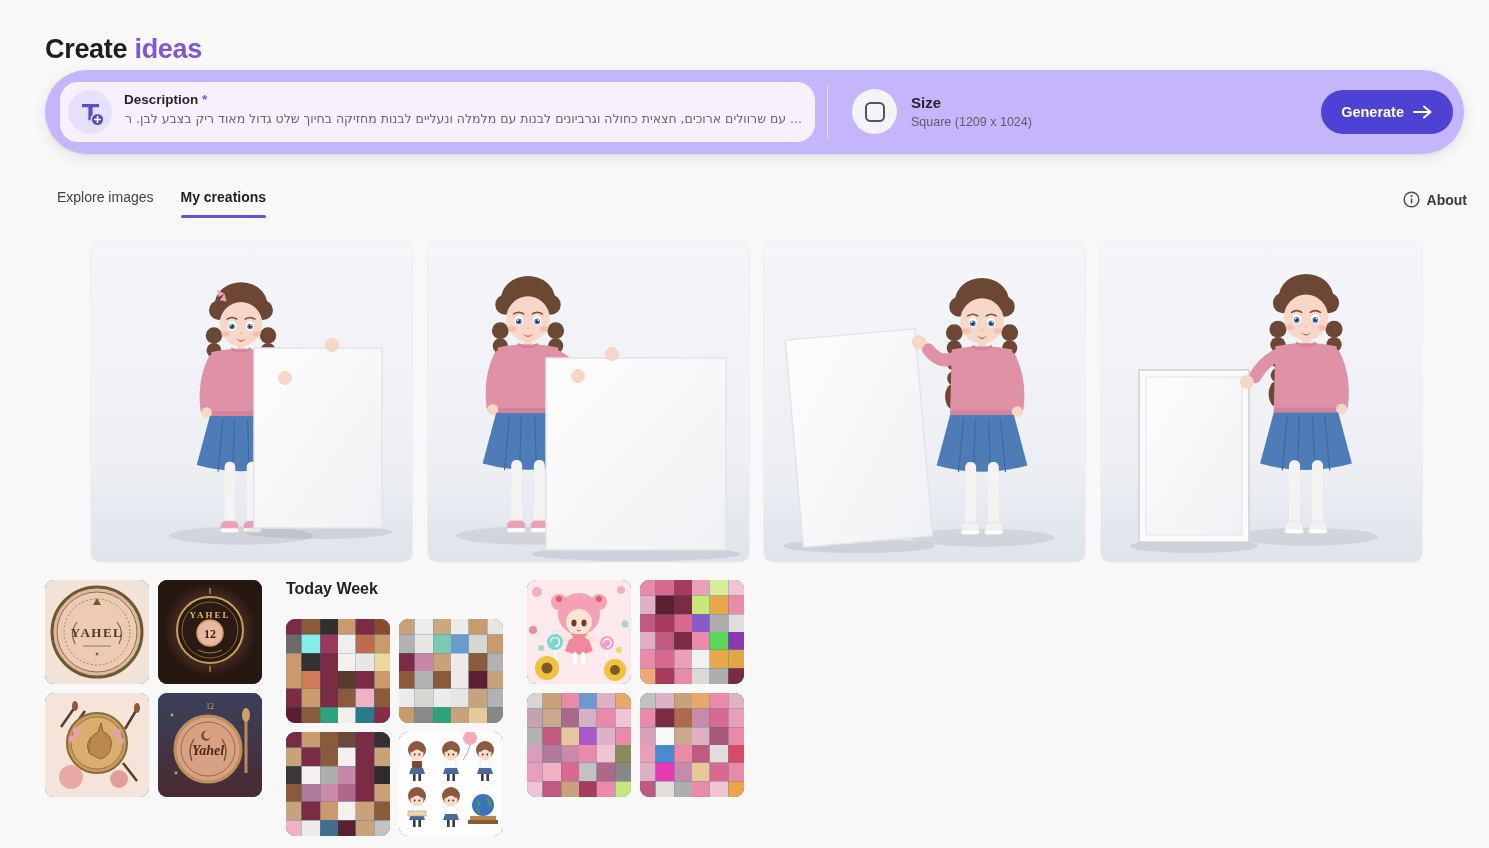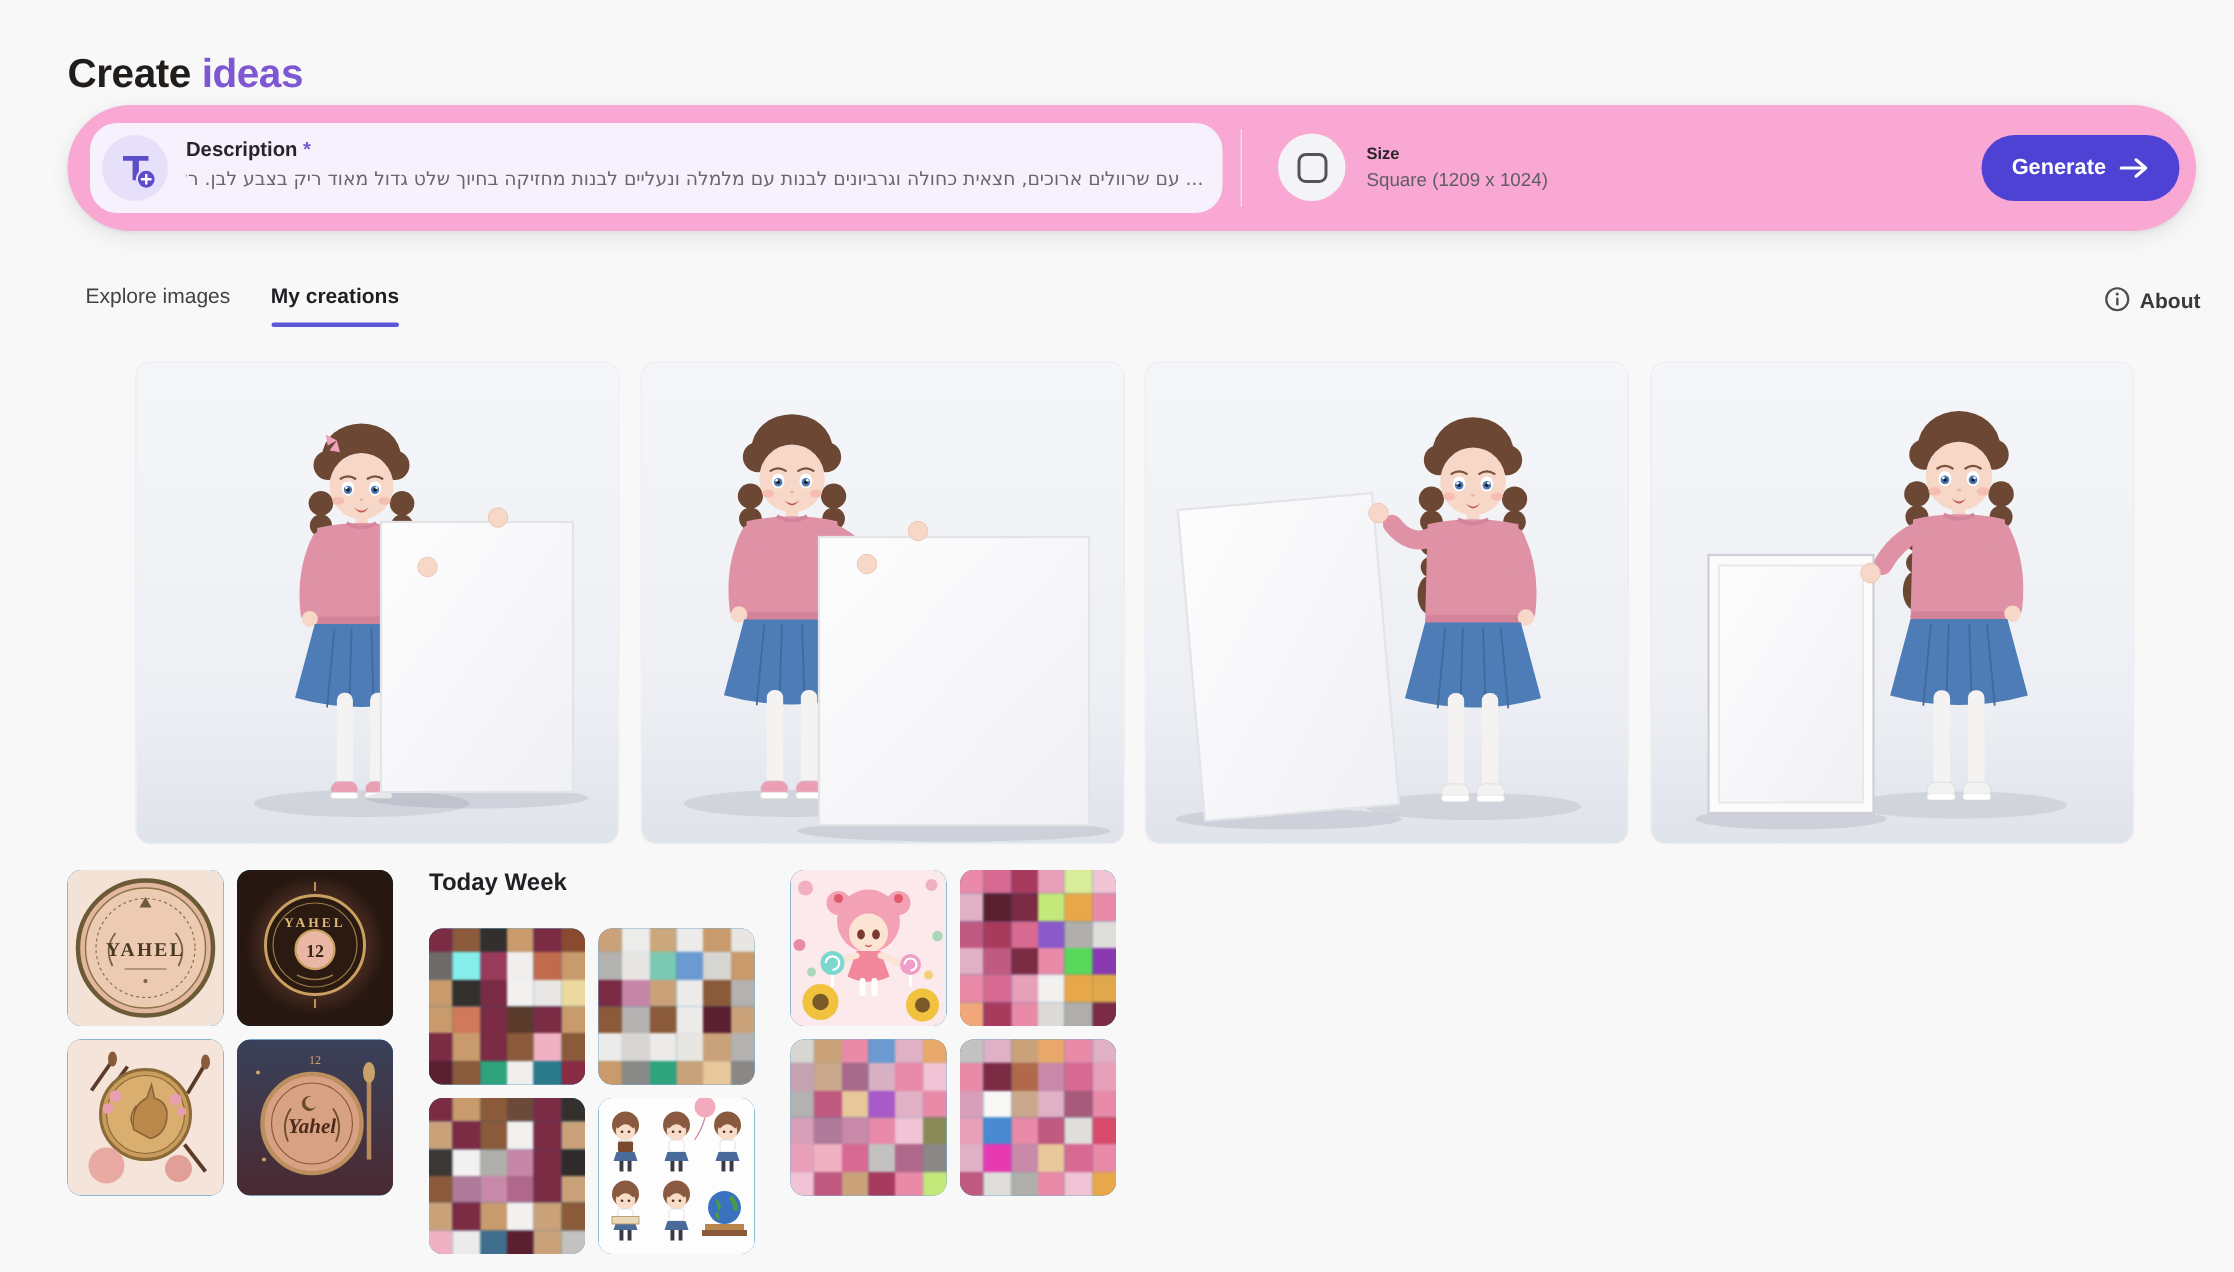--- a/index.html
+++ b/index.html
@@ -5,37 +5,37 @@
   html,body{margin:0;padding:0;width:1489px;height:848px;overflow:hidden;
     background:#f9f8f9;font-family:"Liberation Sans","DejaVu Sans",sans-serif;
     -webkit-font-smoothing:antialiased;}
   *{box-sizing:border-box;}
 
   .page-title{position:absolute;left:45px;top:16px;font-size:27px;font-weight:700;
     color:#201d1a;letter-spacing:-.3px;}
   .page-title .accent{color:#7e57d2;}
 
   
-  .prompt-bar{position:absolute;left:45px;top:70px;width:1419px;height:84px;background:#f9a8d4;
+  .prompt-bar{position:absolute;left:45px;top:70px;width:1419px;height:84px;background:#c4b5fd;
     border-radius:42px;box-shadow:0 4px 14px rgba(0,0,0,.09),0 1px 3px rgba(0,0,0,.05);}
   .desc-field{position:absolute;left:15px;top:12px;width:755px;height:60px;background:#f6f1fc;
     border-radius:18px;cursor:text;}
   .desc-icon-circle{position:absolute;left:8px;top:8px;width:44px;height:44px;border-radius:50%;
     background:#e7e0fa;display:flex;align-items:center;justify-content:center;}
   .desc-texts{position:absolute;left:64px;top:10px;width:682px;}
   .desc-label{font-size:13.5px;font-weight:700;color:#27242b;}
   .desc-label .req{color:#7a5ad0;font-weight:700;}
   .desc-value{margin-top:4px;font-size:12.5px;color:#6a6670;direction:rtl;white-space:nowrap;
     overflow:hidden;width:678px;font-family:"DejaVu Sans",sans-serif;}
   .v-divider{position:absolute;left:782px;top:16px;width:1px;height:52px;background:#e3e1e5;}
   .size-group{position:absolute;left:807px;top:19px;display:flex;align-items:center;cursor:pointer;}
   .size-icon-circle{width:45px;height:45px;border-radius:50%;background:#f4f3f5;
     display:flex;align-items:center;justify-content:center;}
   .size-texts{margin-left:14px;}
-  .size-label{font-size:11px;font-weight:700;color:#27242b;}
+  .size-label{font-size:15px;font-weight:700;color:#27242b;}
   .size-value{margin-top:4px;font-size:12.5px;color:#5f5d63;}
   .generate-btn{position:absolute;right:11px;top:20px;height:44px;min-width:120px;padding:0 20px;
     border:none;border-radius:22px;background:#4e42d4;color:#fff;display:flex;align-items:center;
     justify-content:flex-start;gap:9px;font-size:14.5px;font-weight:700;cursor:pointer;
     font-family:"Liberation Sans",sans-serif;}
 
   
   .tabs-row{position:absolute;left:57px;top:189px;display:flex;gap:27px;}
   .tab{font-size:14px;color:#45423f;padding-bottom:13px;cursor:pointer;position:relative;}
   .tab.active{font-weight:700;color:#1f1e22;}

